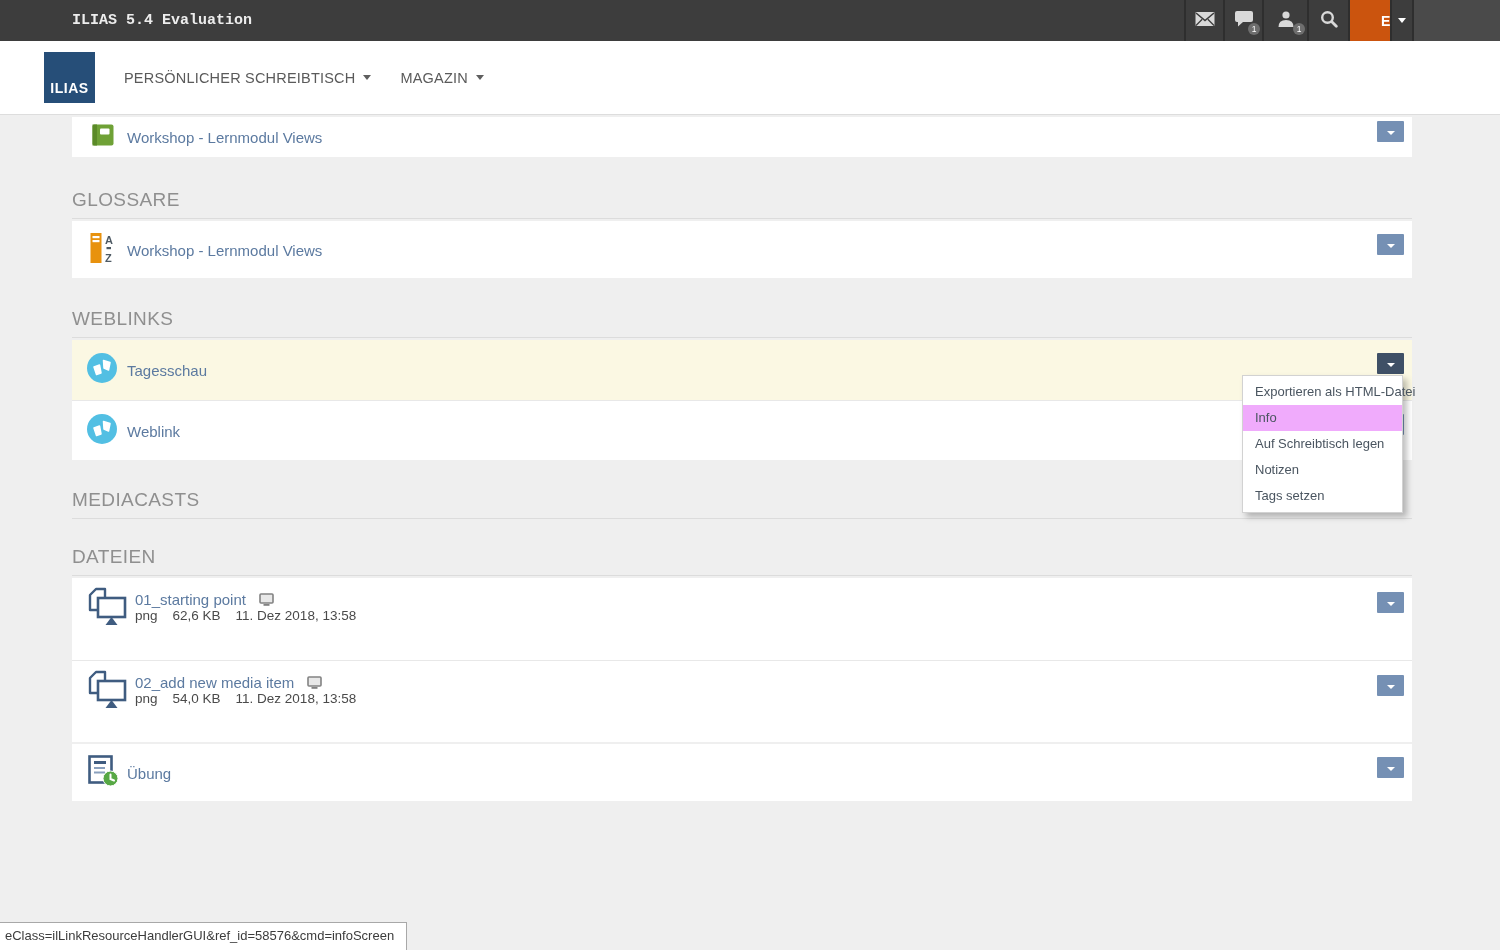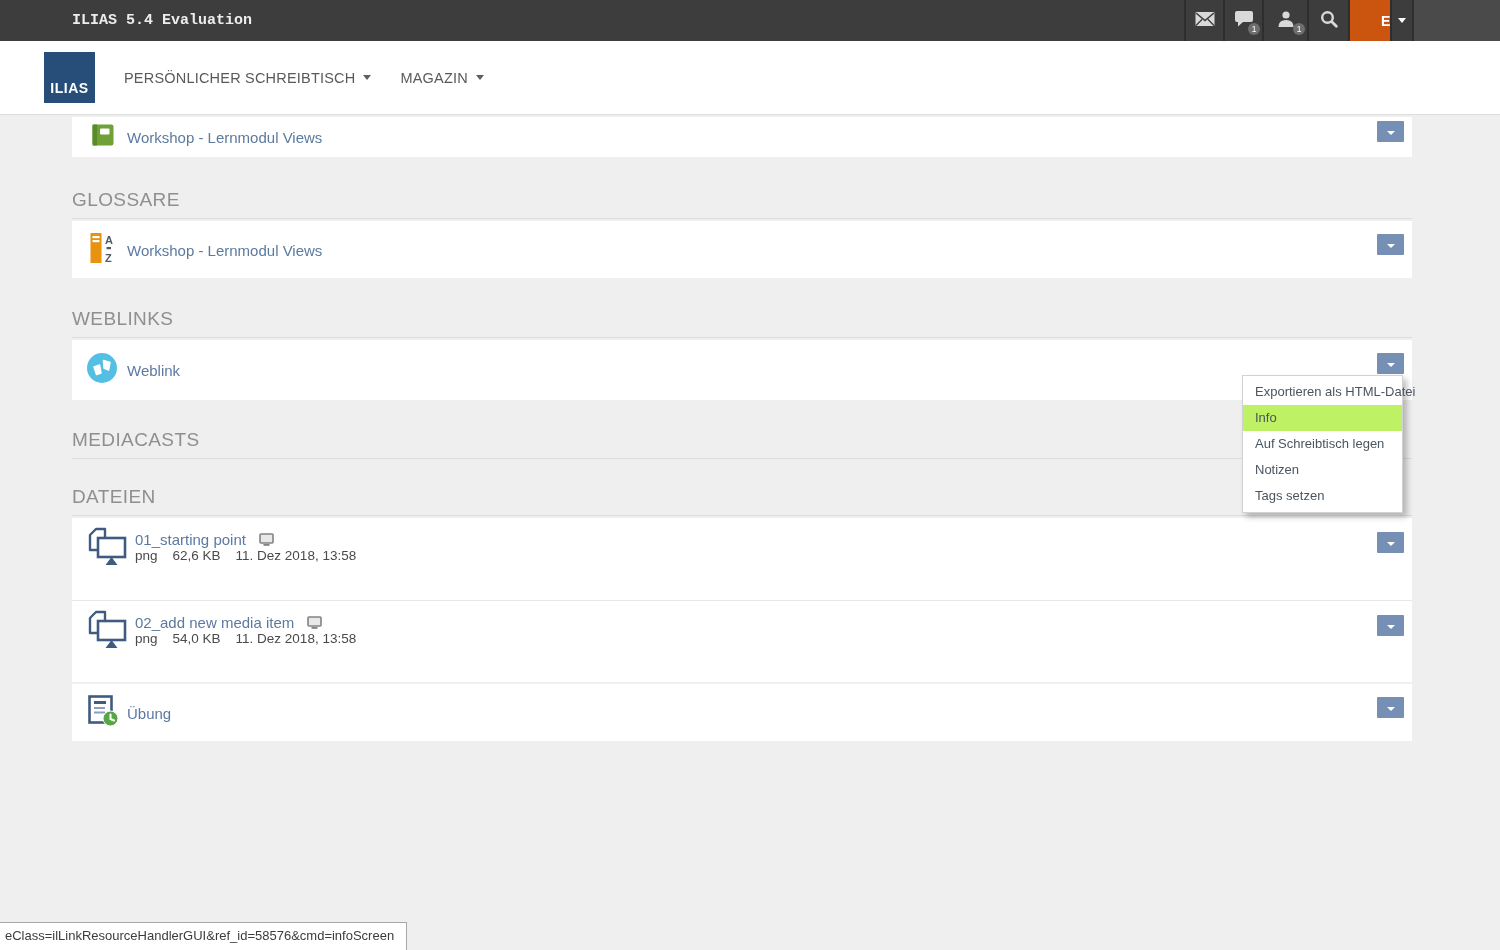--- a/index.html
+++ b/index.html
@@ -97,21 +97,21 @@
   .ctx-menu {
     position:absolute; left:1242px; top:375px; width:161px;
     background:#fff; border:1px solid #d2d2d2;
     box-shadow:4px 4px 6px rgba(0,0,0,0.25);
     padding:3px 0; z-index:50;
   }
   .ctx-item {
     height:26px; line-height:26px; padding:0 12px;
     font-size:13px; color:#4a5560; cursor:pointer; white-space:nowrap;
   }
-  .ctx-item.active { background:#bef264; }
+  .ctx-item.active { background:#f0abfc; }
   
   .statusbar {
     position:absolute; left:-6px; bottom:0; z-index:60;
     background:#fff; border:1px solid #a8a8a8; border-bottom:none;
     padding:5px 12px 7px 10px; font-size:13px; color:#3c3c3c; white-space:nowrap;
   }
 </style>
 </head>
 <body>
 
@@ -205,20 +205,33 @@
       </span>
       <a class="obj-title">Workshop - Lernmodul Views</a>
       <button class="row-dd dd-top13">
           <span class="dd-caret"></span>
         </button>
     </div>
   </div>
 
   <h2 class="sec-header mt30">WEBLINKS</h2>
   <div class="panel">
+    <div class="row hl">
+      <span class="obj-icon" style="left:15px">
+        <svg width="30" height="30" viewBox="0 0 30 30">
+          <circle cx="15" cy="15" r="15" fill="#52bfe3"></circle>
+          <polygon points="7,14 12.5,12 14,20 9.5,21.5" fill="#fff" stroke="#fff" stroke-width="1.5" stroke-linejoin="round"></polygon>
+          <polygon points="16.5,7.5 23,9.5 21.5,17 17,15" fill="#fff" stroke="#fff" stroke-width="1.5" stroke-linejoin="round"></polygon>
+        </svg>
+      </span>
+      <a class="obj-title">Tagesschau</a>
+      <button class="row-dd active dd-top13">
+          <span class="dd-caret"></span>
+        </button>
+    </div>
     <div class="row">
       <span class="obj-icon" style="left:15px">
         <svg width="30" height="30" viewBox="0 0 30 30">
           <circle cx="15" cy="15" r="15" fill="#52bfe3"></circle>
           <polygon points="7,14 12.5,12 14,20 9.5,21.5" fill="#fff" stroke="#fff" stroke-width="1.5" stroke-linejoin="round"></polygon>
           <polygon points="16.5,7.5 23,9.5 21.5,17 17,15" fill="#fff" stroke="#fff" stroke-width="1.5" stroke-linejoin="round"></polygon>
         </svg>
       </span>
       <a class="obj-title">Weblink</a>
       <button class="row-dd dd-top13">

